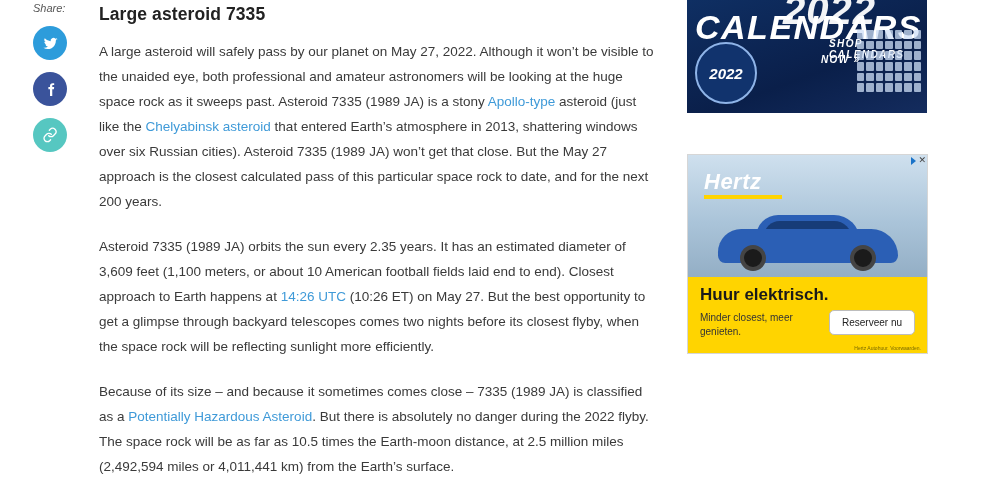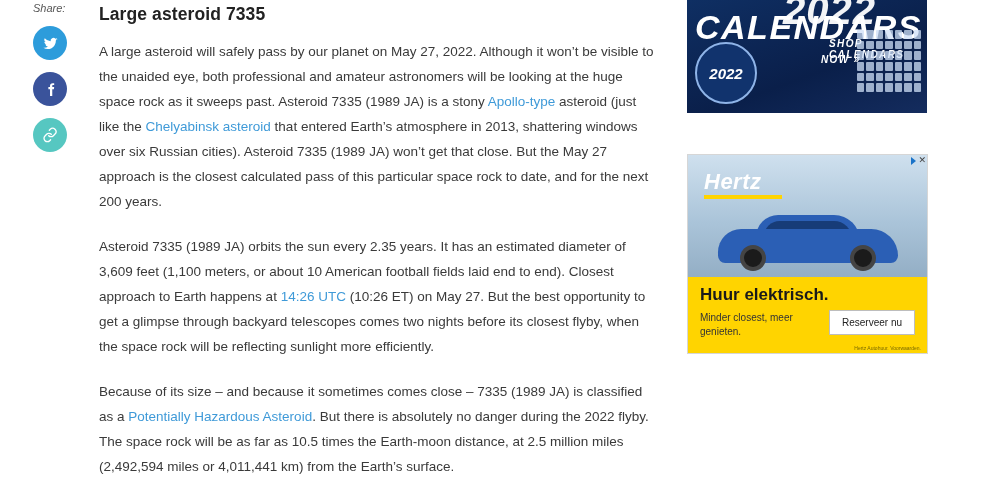--- a/index.html
+++ b/index.html
@@ -284,21 +284,21 @@
     color: #333;
     line-height: 14px;
     width: 120px;
   }
   .hertz-cta {
     position: absolute;
     right: 12px;
     bottom: 18px;
     background: #ffffff;
     border: 1px solid #bdbdbd;
-    border-radius: 0;
+    border-radius: 5px;
     font-size: 10px;
     color: #222;
     padding: 6px 12px;
     cursor: pointer;
   }
   .hertz-fineprint {
     position: absolute;
     right: 6px;
     bottom: 2px;
     font-size: 5px;

